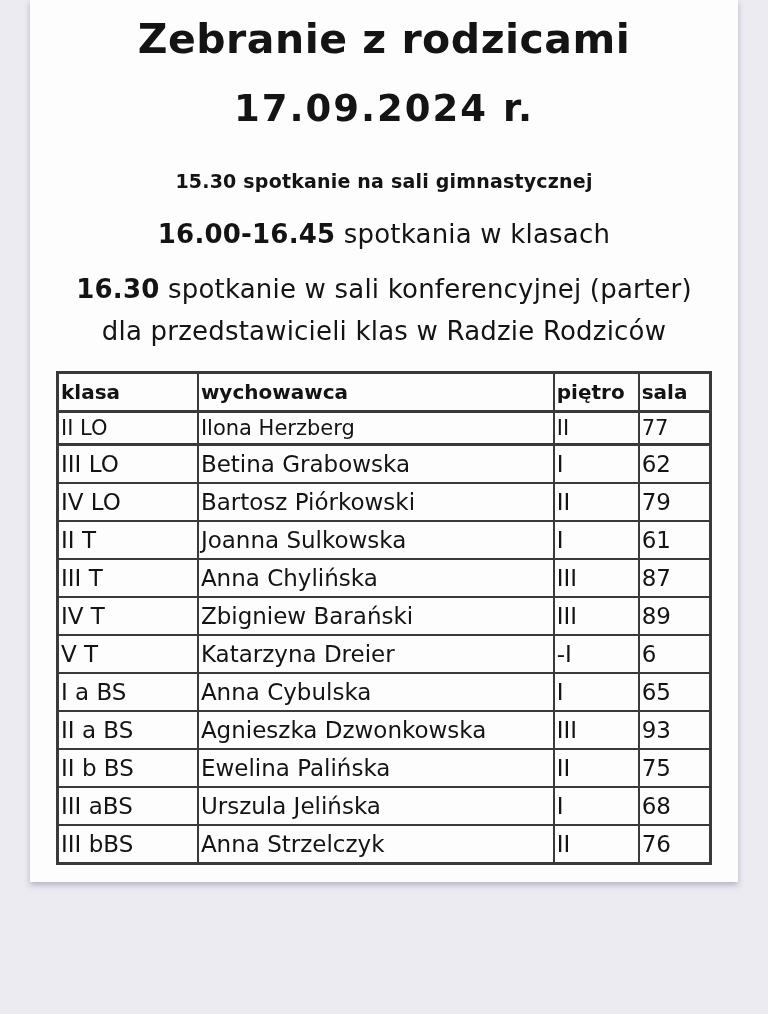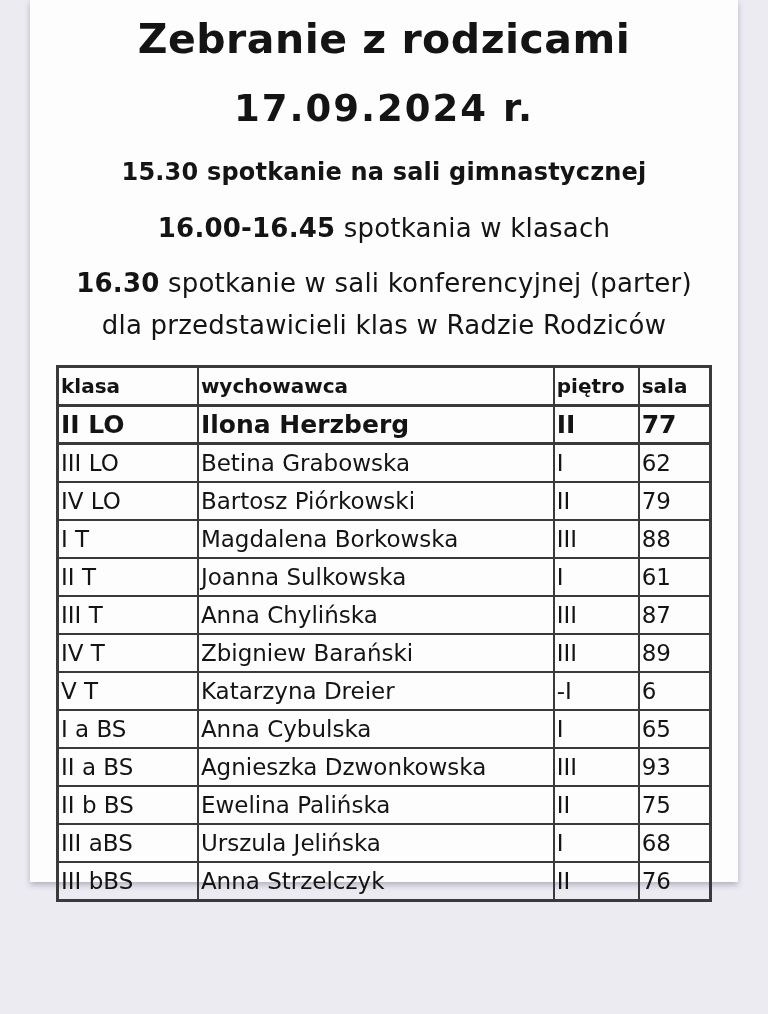--- a/index.html
+++ b/index.html
@@ -34,22 +34,22 @@
     line-height: 1.15;
     margin: 0;
   }
   .date {
     font-size: 37px;
     font-weight: bold;
     letter-spacing: 2px;
     margin-top: 24px;
   }
   .sched {
-    font-size: 24px;
-    margin-top: 28px;
+    font-size: 19px;
+    margin-top: 40px;
     letter-spacing: 0.2px;
     white-space: nowrap;
   }
   .sched .time { font-weight: bold; }
   .sched.all-bold { font-weight: bold; }
   .sched.line-2 { margin-top: 27px; font-size: 26px; }
   .sched.line-3 { margin-top: 25px; font-size: 26px; }
   .sched.line-4 { margin-top: 12px; font-size: 26px; }
   .meeting-table {
     border-collapse: collapse;
@@ -69,22 +69,22 @@
     font-size: 20px;
     font-weight: bold;
     padding: 6px 2px;
     border-bottom-width: 3px;
   }
   .meeting-table td {
     font-size: 23px;
     padding: 5px 2px;
   }
   .meeting-table tr.row-bold td {
-    font-size: 25px;
-    font-weight: bold;
+    font-size: 21px;
+    font-weight: normal;
     padding: 3px 2px;
     border-bottom-width: 3px;
   }
   .col-klasa  { width: 21.5%; }
   .col-wych   { width: 54.5%; }
   .col-pietro { width: 13%; }
   .col-sala   { width: 11%; }
 </style>
 </head>
 <body>
@@ -129,26 +129,20 @@
         <td>III LO</td>
         <td>Betina Grabowska</td>
         <td>I</td>
         <td>62</td>
       </tr>
       <tr>
         <td>IV LO</td>
         <td>Bartosz Piórkowski</td>
         <td>II</td>
         <td>79</td>
-      </tr>
-      <tr>
-        <td>I T</td>
-        <td>Magdalena Borkowska</td>
-        <td>III</td>
-        <td>88</td>
       </tr>
       <tr>
         <td>II T</td>
         <td>Joanna Sulkowska</td>
         <td>I</td>
         <td>61</td>
       </tr>
       <tr>
         <td>III T</td>
         <td>Anna Chylińska</td>

